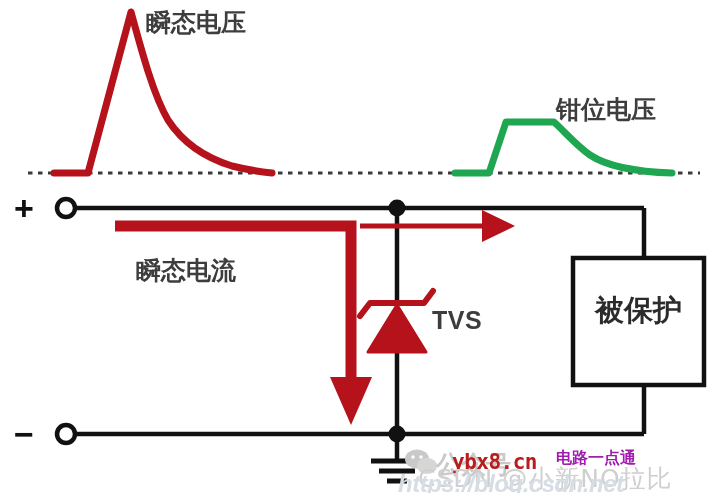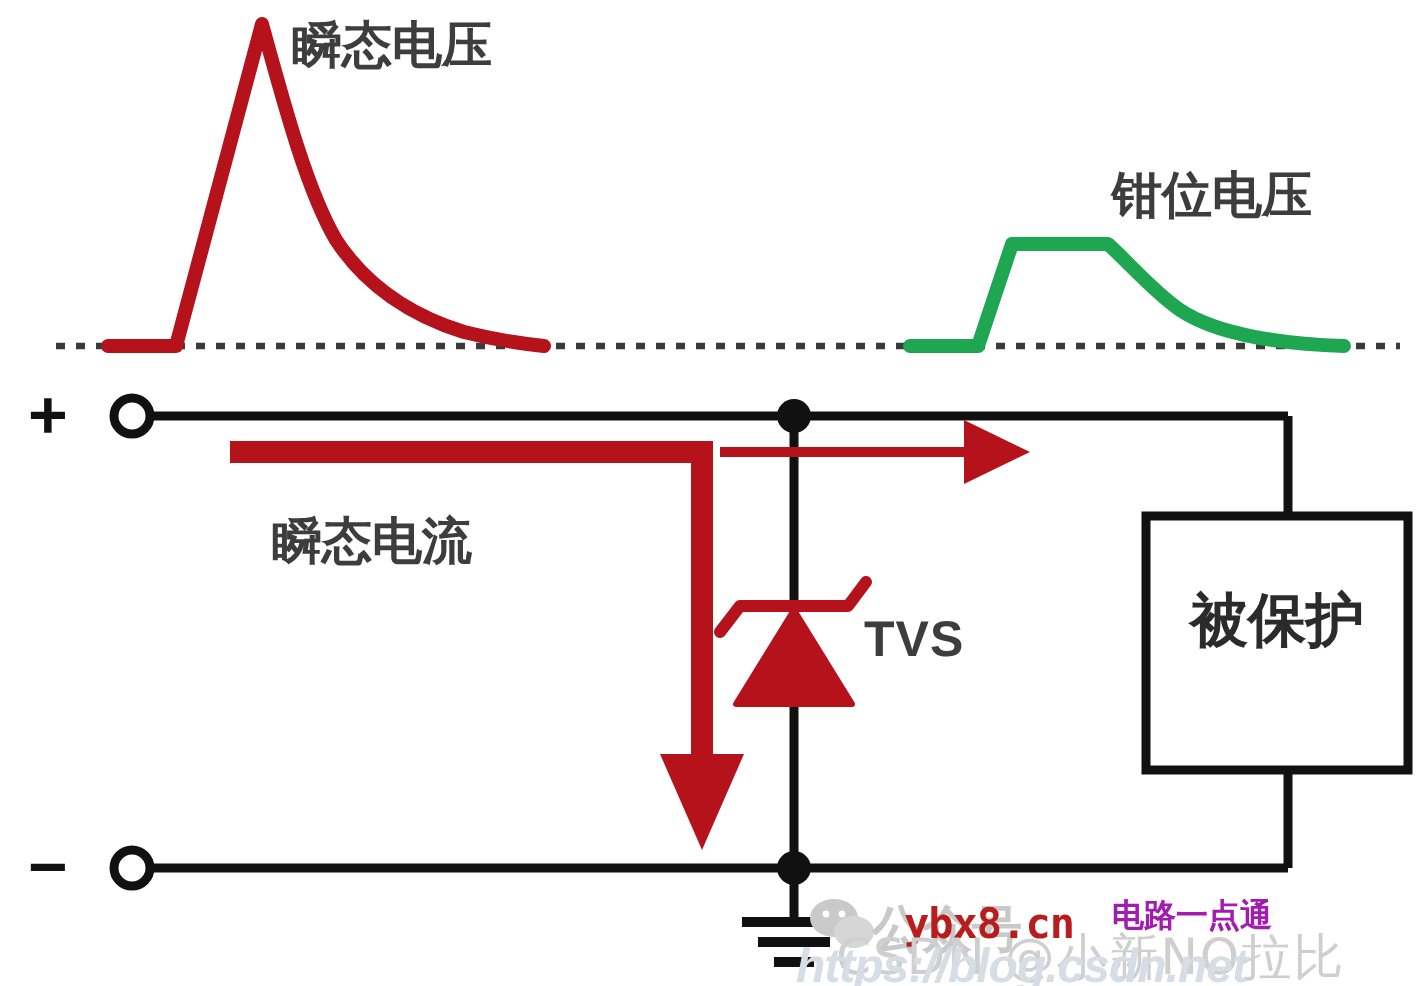--- a/index.html
+++ b/index.html
@@ -125,21 +125,21 @@
 
     <line x1="360" y1="226" x2="488" y2="226" stroke="#B5121B" stroke-width="5" marker-end="url(#redArrowRight)"></line>
 
     <path d="M 115 226 L 351 226 L 351 385" fill="none" stroke="#B5121B" stroke-width="11" stroke-linecap="butt" stroke-linejoin="miter"></path>
     <polygon points="351,425 330,377 372,377" fill="#B5121B"></polygon>
 
   </svg>
 
   <div class="lbl lbl-cn wave-label" style="left:146px;top:10px;">瞬态电压</div>
 
-  <div class="lbl lbl-cn wave-label" style="left:556px;top:85px;">钳位电压</div>
+  <div class="lbl lbl-cn wave-label" style="left:556px;top:97px;">钳位电压</div>
 
   <div class="lbl lbl-cn current-label" style="left:88px;top:258px;padding-left:48px;">瞬态电流</div>
 
   <div class="lbl tvs-label" style="left:432px;top:308px;text-align:center;">TVS</div>
 
   <div class="box-label" style="left:573px;top:292px;width:131px;">被保护</div>
 
   <div class="sign" style="left:14px;top:191px;">+</div>
   <div class="sign" style="left:14px;top:417px;">−</div>
 

